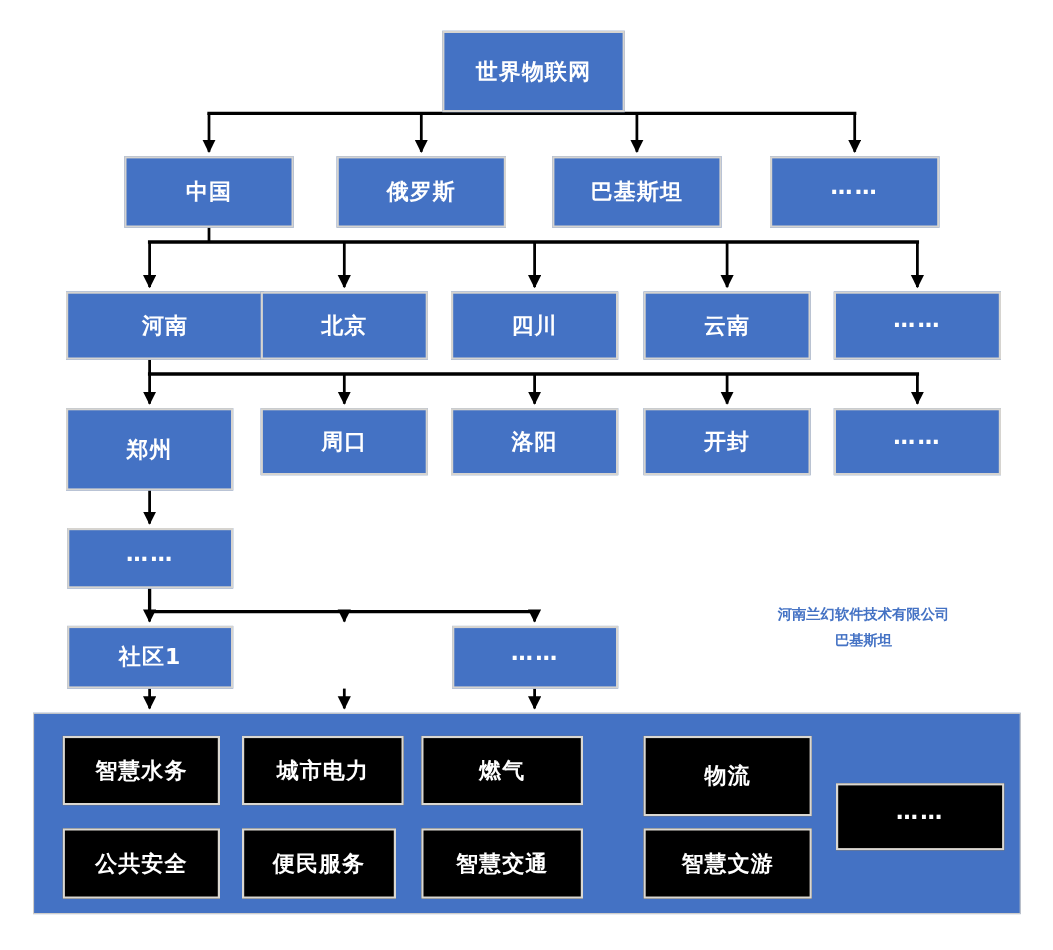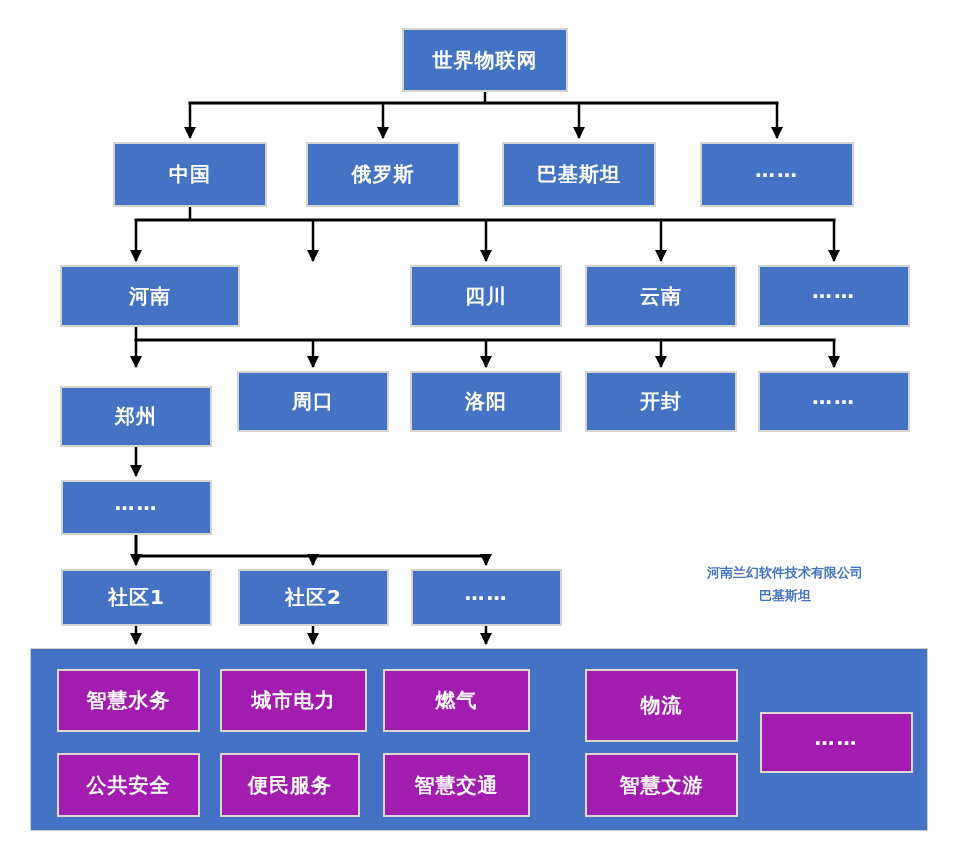--- a/index.html
+++ b/index.html
@@ -13,28 +13,28 @@
     font-size:20px;font-weight:bold;letter-spacing:1px;
     font-family:"DejaVu Sans",sans-serif;
   }
   .node.ellipsis span{transform:translateY(-22%);font-weight:900;letter-spacing:2px;}
   .panel{
     position:absolute;box-sizing:border-box;
     background:#4472C4;border:1px solid #CFCDC9;
   }
   .inner{
     position:absolute;box-sizing:border-box;
-    background:#a21caf;border:2px solid #DBD8D1;
+    background:#000000;border:2px solid #DBD8D1;
     color:#FFFFFF;display:flex;align-items:center;justify-content:center;
     font-size:20px;font-weight:bold;letter-spacing:1px;
   }
   .inner.ellipsis span{transform:translateY(-22%);font-weight:900;letter-spacing:2px;}
   .watermark{
     position:absolute;left:690px;top:548px;width:190px;
-    text-align:center;color:#4472C4;font-size:13px;font-weight:bold;line-height:1.8;margin-top:13px;
+    text-align:center;color:#4472C4;font-size:13px;font-weight:bold;line-height:1.8;
   }
   .watermark div{white-space:nowrap;}
 </style>
 </head>
 <body>
 
 <div class="stage">
 
   <svg class="connectors" viewBox="0 0 957 864" xmlns="http://www.w3.org/2000/svg">
     <defs>
@@ -78,51 +78,54 @@
       <path d="M313,556 L313,565" stroke-width="2.5" marker-end="url(#ah)"></path>
       <path d="M486,556 L486,565" stroke-width="2.5" marker-end="url(#ah)"></path>
     </g>
     <g stroke="#000000" fill="none">
       <path d="M136,626 L136,644" stroke-width="2.5" marker-end="url(#ah)"></path>
       <path d="M313,626 L313,644" stroke-width="2.5" marker-end="url(#ah)"></path>
       <path d="M486,626 L486,644" stroke-width="2.5" marker-end="url(#ah)"></path>
     </g>
   </svg>
 
-  <div class="node" style="left:402px;top:28px;width:166px;height:64px">
+  <div class="node" style="left:402px;top:28px;width:166px;height:74px">
     <span>世界物联网</span>
   </div>
 
   <div class="node" style="left:113px;top:142px;width:154px;height:65px">
     <span>中国</span>
   </div>
   <div class="node" style="left:306px;top:142px;width:154px;height:65px">
     <span>俄罗斯</span>
   </div>
   <div class="node" style="left:502px;top:142px;width:154px;height:65px">
     <span>巴基斯坦</span>
   </div>
   <div class="node ellipsis" style="left:700px;top:142px;width:154px;height:65px">
     <span>……</span>
   </div>
 
   <div class="node" style="left:60px;top:265px;width:180px;height:62px">
     <span>河南</span>
   </div>
+  <div class="node" style="left:237px;top:265px;width:152px;height:62px">
+    <span>北京</span>
+  </div>
   <div class="node" style="left:410px;top:265px;width:152px;height:62px">
     <span>四川</span>
   </div>
   <div class="node" style="left:585px;top:265px;width:152px;height:62px">
     <span>云南</span>
   </div>
   <div class="node ellipsis" style="left:758px;top:265px;width:152px;height:62px">
     <span>……</span>
   </div>
 
-  <div class="node" style="left:60px;top:386px;width:152px;height:61px">
+  <div class="node" style="left:60px;top:371px;width:152px;height:75px">
     <span>郑州</span>
   </div>
   <div class="node" style="left:237px;top:371px;width:152px;height:61px">
     <span>周口</span>
   </div>
   <div class="node" style="left:410px;top:371px;width:152px;height:61px">
     <span>洛阳</span>
   </div>
   <div class="node" style="left:585px;top:371px;width:152px;height:61px">
     <span>开封</span>
@@ -130,23 +133,20 @@
   <div class="node ellipsis" style="left:758px;top:371px;width:152px;height:61px">
     <span>……</span>
   </div>
 
   <div class="node ellipsis" style="left:61px;top:480px;width:151px;height:55px">
     <span>……</span>
   </div>
 
   <div class="node" style="left:61px;top:569px;width:151px;height:57px">
     <span>社区1</span>
-  </div>
-  <div class="node" style="left:238px;top:569px;width:151px;height:57px">
-    <span>社区2</span>
   </div>
   <div class="node ellipsis" style="left:411px;top:569px;width:151px;height:57px">
     <span>……</span>
   </div>
 
   <div class="watermark">
     <div>河南兰幻软件技术有限公司</div>
     <div>巴基斯坦</div>
   </div>
 

